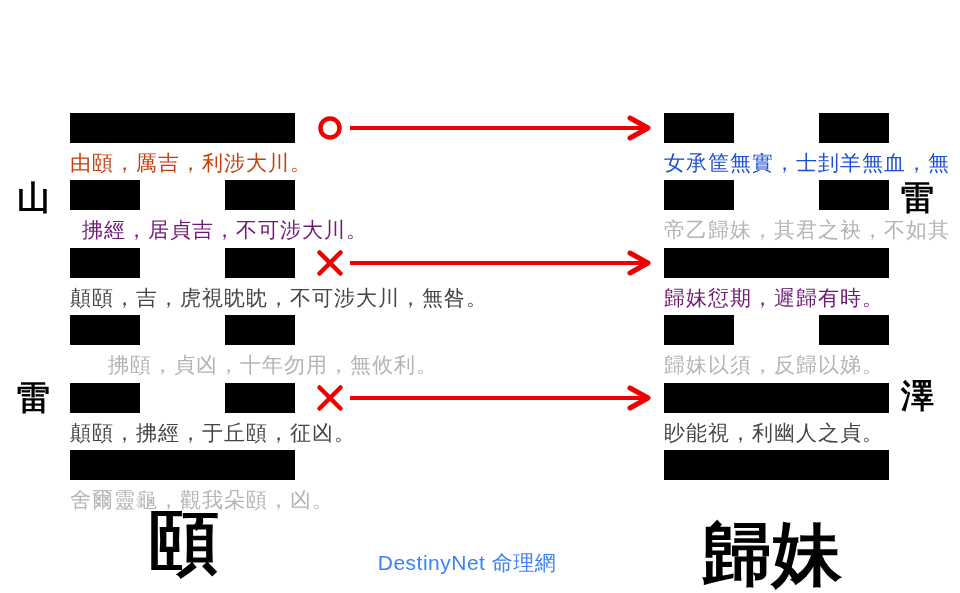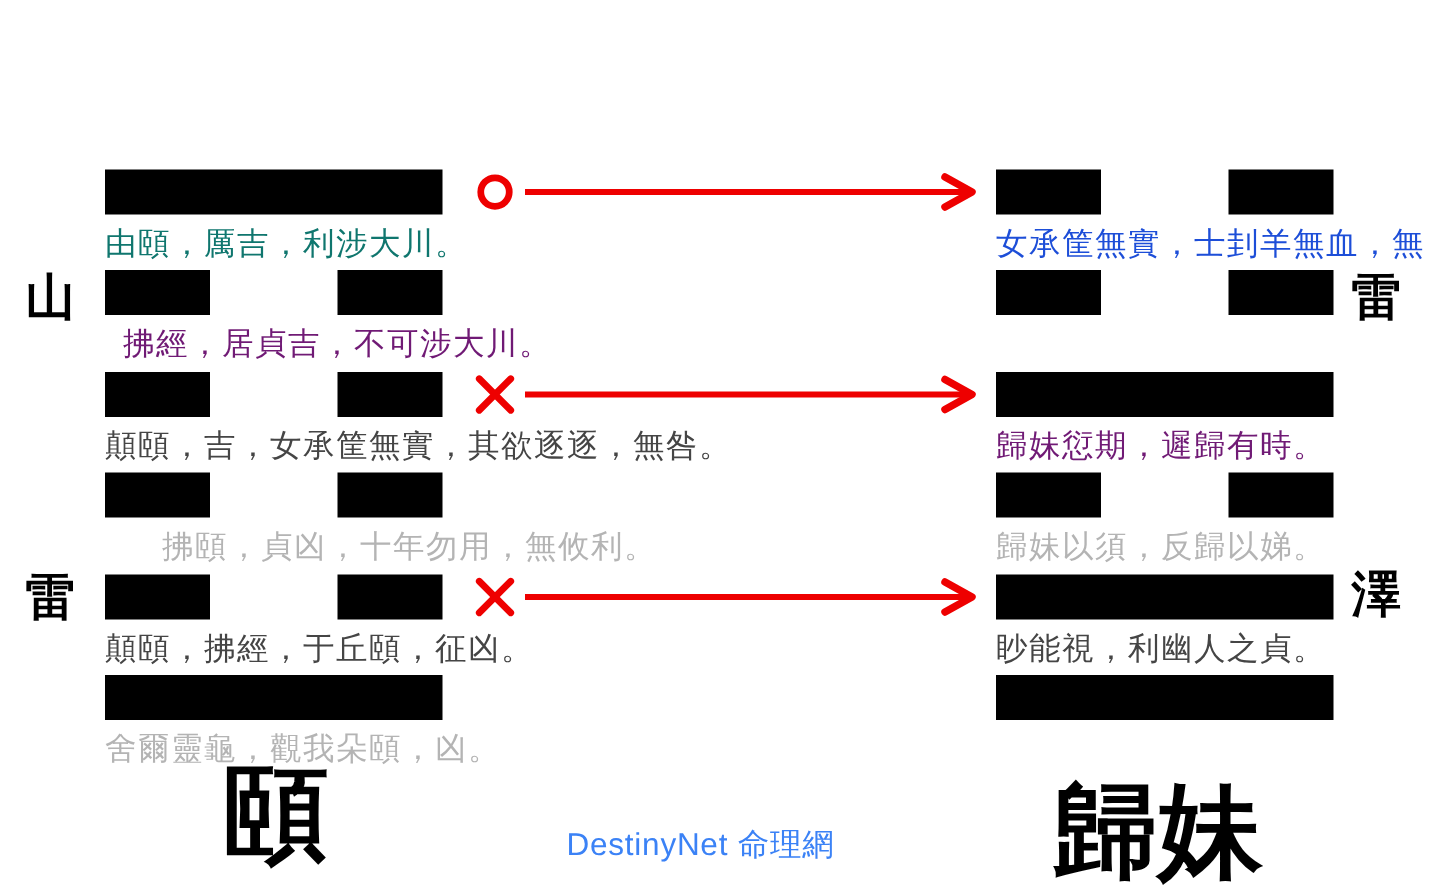--- a/index.html
+++ b/index.html
@@ -64,42 +64,43 @@
   <div class="trigram-label" style="left:17px; top:181px;">山</div>
 
   <div class="trigram-label" style="left:17px; top:381px;">雷</div>
 
   <div class="trigram-label" style="left:901px; top:181px;">雷</div>
 
   <div class="trigram-label" style="left:901px; top:379px;">澤</div>
 
   <div id="left-hex" class="hexgroup">
       <div class="bar" style="left: 70px; top: 113px; width: 225px; background: rgb(0, 0, 0);"></div>
-      <div class="line-text em" style="left: 70px; top: 151px; color: #0f766e;">由頤，厲吉，利涉大川。</div>
+      <div class="line-text em" style="left: 70px; top: 151px; color: #c2410c;">由頤，厲吉，利涉大川。</div>
       <div class="bar" style="left: 70px; top: 180px; width: 70px; background: rgb(0, 0, 0);"></div>
       <div class="bar" style="left: 225px; top: 180px; width: 70px; background: rgb(0, 0, 0);"></div>
       <div class="line-text dim" style="left: 82px; top: 218px; color: #701a75;">拂經，居貞吉，不可涉大川。</div>
       <div class="bar" style="left: 70px; top: 248px; width: 70px; background: rgb(0, 0, 0);"></div>
       <div class="bar" style="left: 225px; top: 248px; width: 70px; background: rgb(0, 0, 0);"></div>
-      <div class="line-text em" style="left: 70px; top: 286px; color: rgb(69, 69, 69);">顛頤，吉，女承筐無實，其欲逐逐，無咎。</div>
+      <div class="line-text em" style="left: 70px; top: 286px; color: rgb(69, 69, 69);">顛頤，吉，虎視眈眈，不可涉大川，無咎。</div>
       <div class="bar" style="left: 70px; top: 315px; width: 70px; background: rgb(0, 0, 0);"></div>
       <div class="bar" style="left: 225px; top: 315px; width: 70px; background: rgb(0, 0, 0);"></div>
       <div class="line-text dim" style="left: 70px; top: 353px; color: rgb(180, 180, 180); margin-left: 38px;">拂頤，貞凶，十年勿用，無攸利。</div>
       <div class="bar" style="left: 70px; top: 383px; width: 70px; background: rgb(0, 0, 0);"></div>
       <div class="bar" style="left: 225px; top: 383px; width: 70px; background: rgb(0, 0, 0);"></div>
       <div class="line-text em" style="left: 70px; top: 421px; color: rgb(69, 69, 69);">顛頤，拂經，于丘頤，征凶。</div>
       <div class="bar" style="left: 70px; top: 450px; width: 225px; background: rgb(0, 0, 0);"></div>
       <div class="line-text dim" style="left: 70px; top: 488px; color: rgb(180, 180, 180);">舍爾靈龜，觀我朵頤，凶。</div>
     </div>
   <div id="right-hex" class="hexgroup">
       <div class="bar" style="left: 664px; top: 113px; width: 70px; background: rgb(0, 0, 0);"></div>
       <div class="bar" style="left: 819px; top: 113px; width: 70px; background: rgb(0, 0, 0);"></div>
       <div class="line-text em" style="left: 664px; top: 151px; color: #1d4ed8;">女承筐無實，士刲羊無血，無</div>
       <div class="bar" style="left: 664px; top: 180px; width: 70px; background: rgb(0, 0, 0);"></div>
       <div class="bar" style="left: 819px; top: 180px; width: 70px; background: rgb(0, 0, 0);"></div>
+      <div class="line-text dim" style="left: 664px; top: 218px; color: rgb(180, 180, 180);">帝乙歸妹，其君之袂，不如其</div>
       <div class="bar" style="left: 664px; top: 248px; width: 225px; background: rgb(0, 0, 0);"></div>
       <div class="line-text em" style="left: 664px; top: 286px; color: #701a75;">歸妹愆期，遲歸有時。</div>
       <div class="bar" style="left: 664px; top: 315px; width: 70px; background: rgb(0, 0, 0);"></div>
       <div class="bar" style="left: 819px; top: 315px; width: 70px; background: rgb(0, 0, 0);"></div>
       <div class="line-text dim" style="left: 664px; top: 353px; color: rgb(180, 180, 180);">歸妹以須，反歸以娣。</div>
       <div class="bar" style="left: 664px; top: 383px; width: 225px; background: rgb(0, 0, 0);"></div>
       <div class="line-text em" style="left: 664px; top: 421px; color: rgb(69, 69, 69);">眇能視，利幽人之貞。</div>
       <div class="bar" style="left: 664px; top: 450px; width: 225px; background: rgb(0, 0, 0);"></div>
     </div>
 

